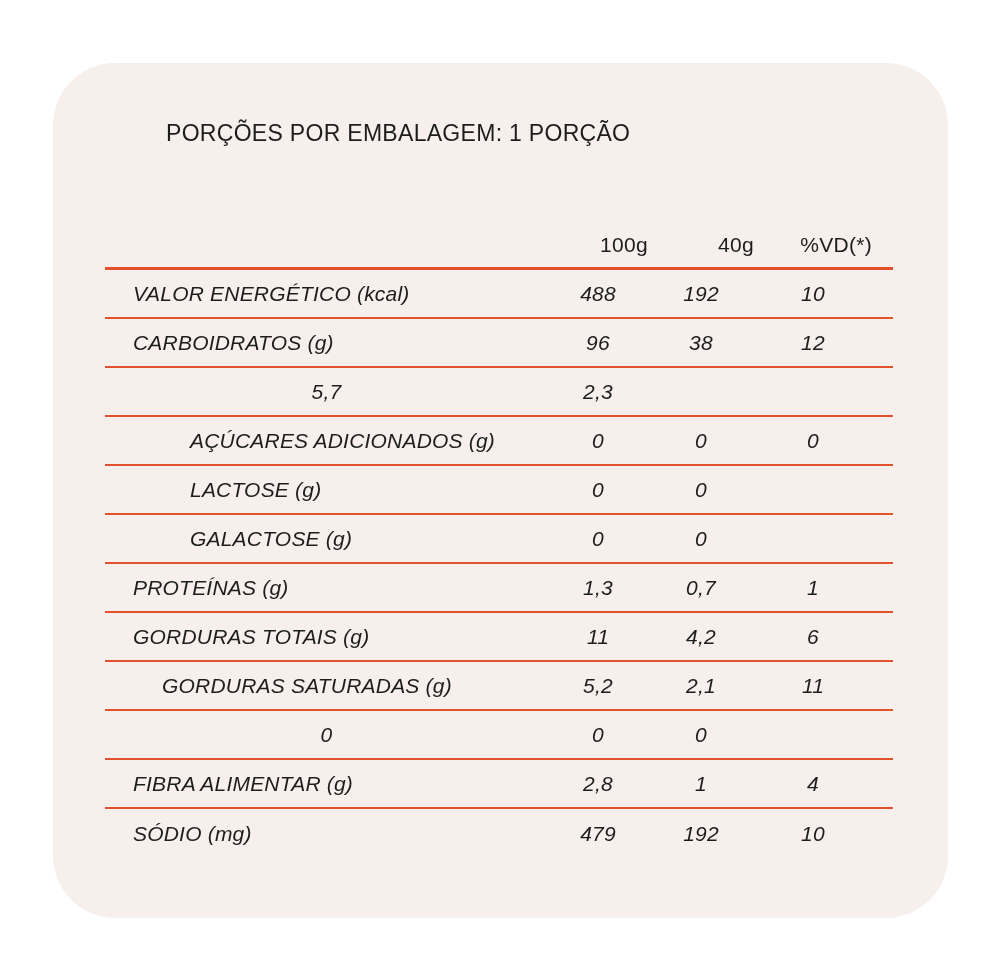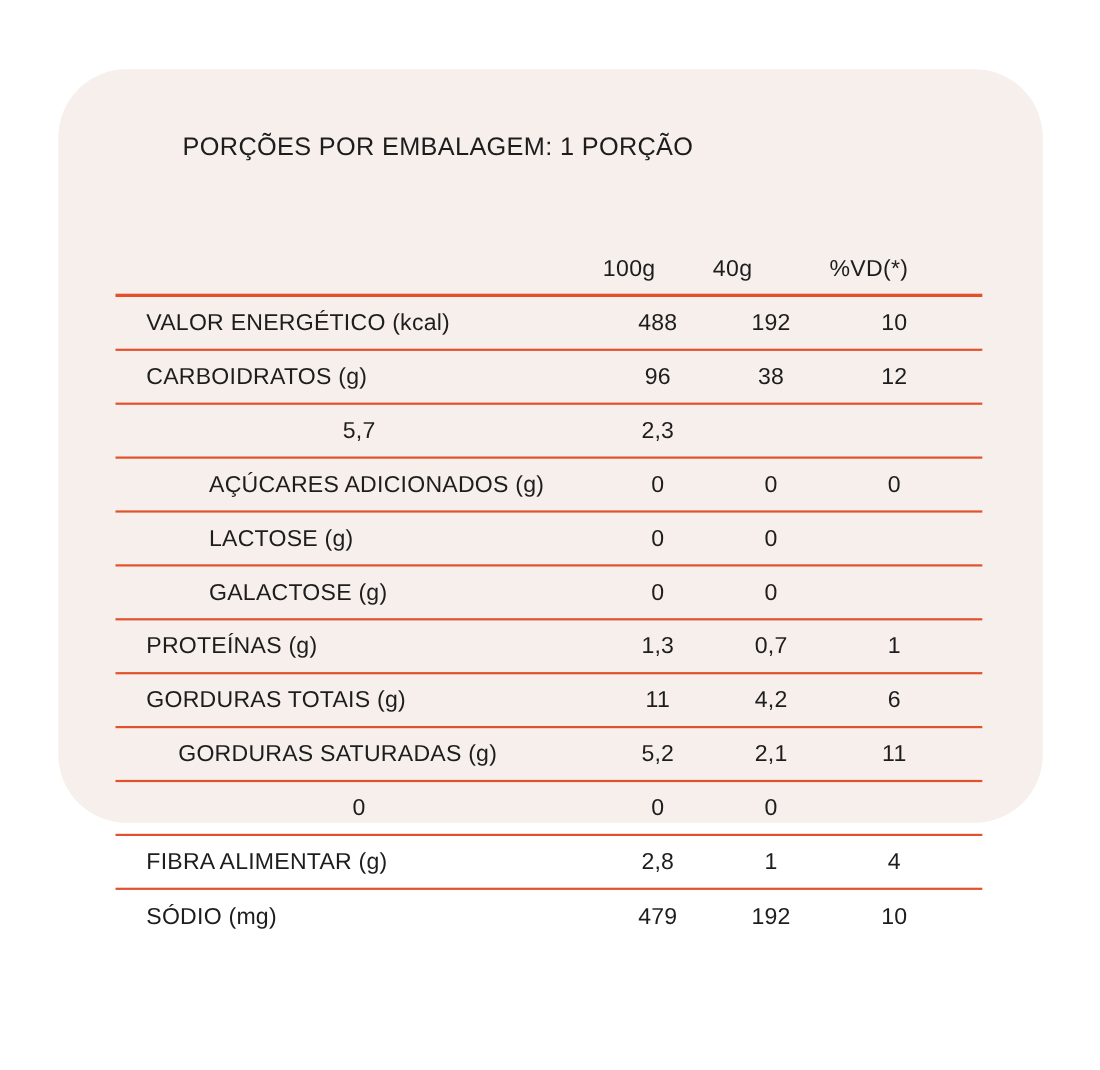--- a/index.html
+++ b/index.html
@@ -14,21 +14,21 @@
     height: 973px;
     background: var(--page-bg);
     font-family: "Liberation Sans", sans-serif;
     color: var(--text);
   }
   .card {
     position: absolute;
     left: 53px;
     top: 63px;
     width: 895px;
-    height: 685px;
+    height: 855px;
     background: var(--card-bg);
     border-radius: 62px;
   }
   .intro {
     position: absolute;
     left: 113px;
     top: 52px;
     font-size: 23px;
     line-height: 37px;
     letter-spacing: 0.3px;
@@ -46,26 +46,27 @@
     align-items: center;
     padding-right: 21px;
   }
   .thead {
     height: 47px;
     border-bottom: 3px solid var(--accent);
     font-size: 21px;
     font-weight: 500;
     letter-spacing: 0.3px;
   }
-  .thead .col-h { text-align: left; }
+  .thead .col-h { text-align: right; }
   .row {
     height: 49px;
     border-bottom: 2px solid var(--accent);
     font-size: 21px;
     letter-spacing: 0.2px;
+    font-style: italic;
   }
   .row:last-child { border-bottom: none; }
   .row .label { white-space: nowrap; }
   .row .val { text-align: center; }
   .indent-0 { padding-left: 28px; }
   .indent-1 { padding-left: 57px; }
   .indent-2 { padding-left: 85px; }
 </style>
 </head>
 <body>

